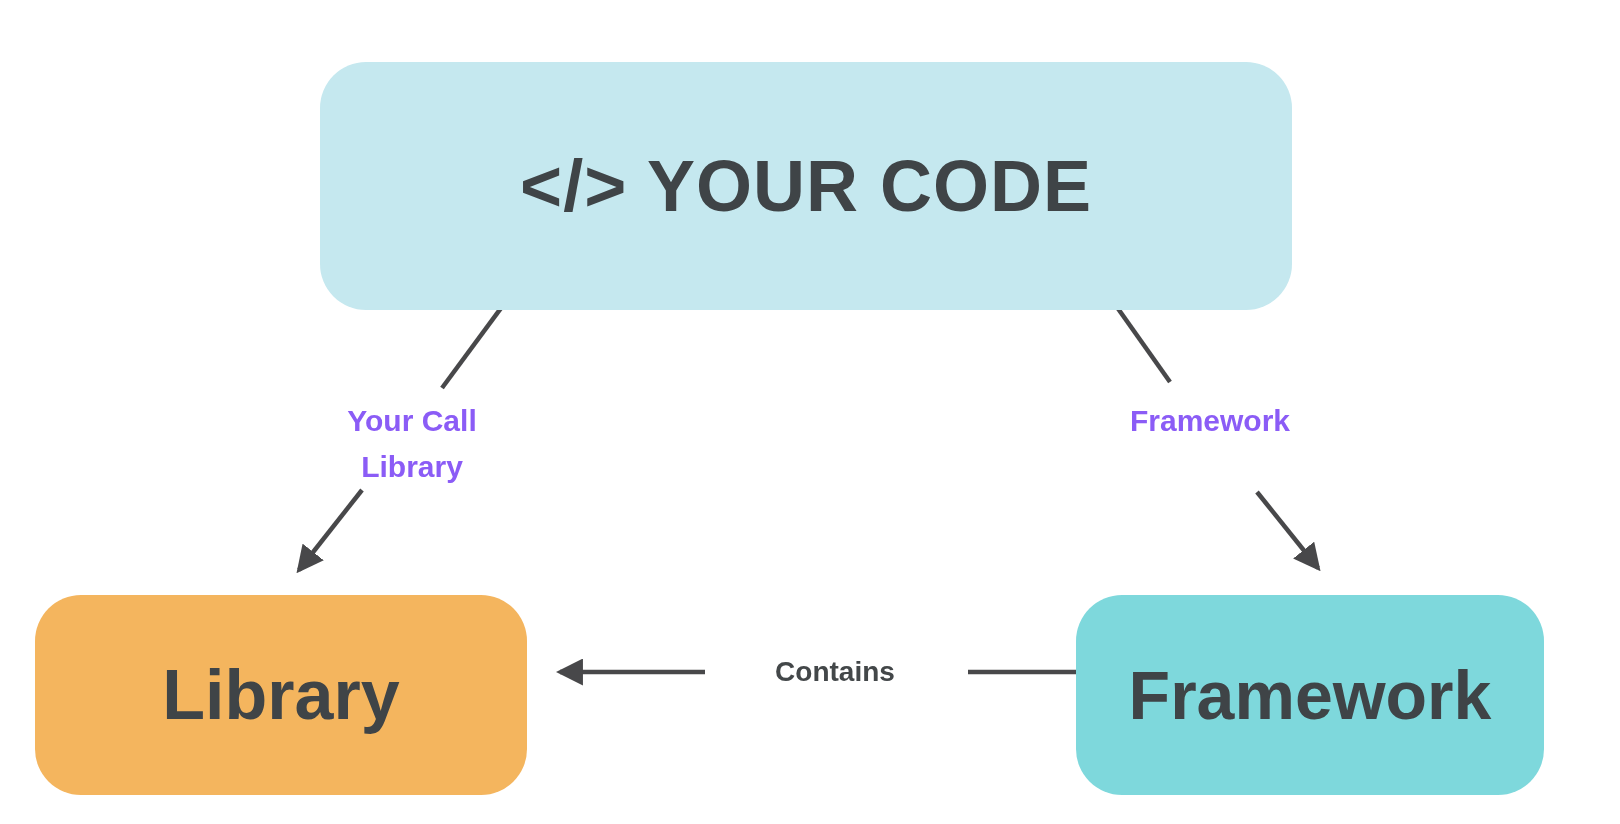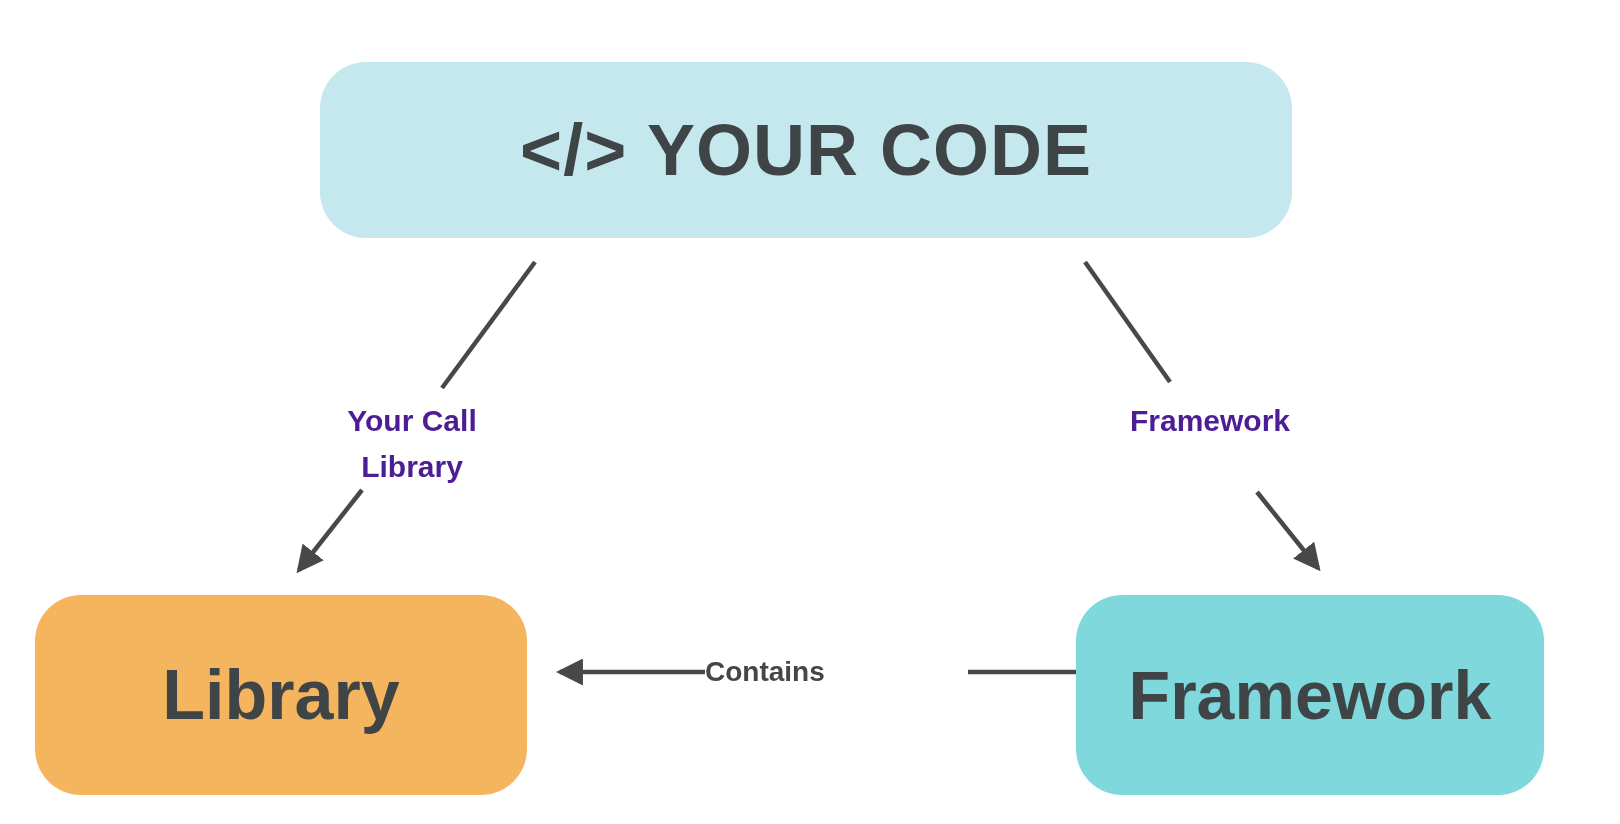--- a/index.html
+++ b/index.html
@@ -28,21 +28,21 @@
     align-items: center;
     justify-content: center;
     border-radius: 46px;
     color: #3f4447;
     font-weight: 700;
   }
   .node-your-code {
     left: 320px;
     top: 62px;
     width: 972px;
-    height: 176px;
+    height: 248px;
     background: #c5e8ef;
     font-size: 72px;
     letter-spacing: 1px;
   }
   .node-library {
     left: 35px;
     top: 595px;
     width: 492px;
     height: 200px;
     background: #f4b55e;
@@ -53,33 +53,33 @@
     top: 595px;
     width: 468px;
     height: 200px;
     background: #7ed8dc;
     font-size: 68px;
   }
   .edge-label {
     position: absolute;
     width: 300px;
     text-align: center;
-    color: #4c1d95;
+    color: #8b5cf6;
     font-size: 30px;
     font-weight: 700;
     line-height: 46px;
   }
   .edge-label span { display: block; }
   .edge-label-left  { left: 262px;  top: 398px; }
   .edge-label-right { left: 1060px; top: 398px; }
   .edge-label-contains {
     left: 705px;
     top: 650px;
     width: 260px;
-    text-align: left;
+    text-align: center;
     position: absolute;
     color: #434749;
     font-size: 28px;
     font-weight: 700;
     line-height: 44px;
   }
 </style>
 </head>
 <body>
 

